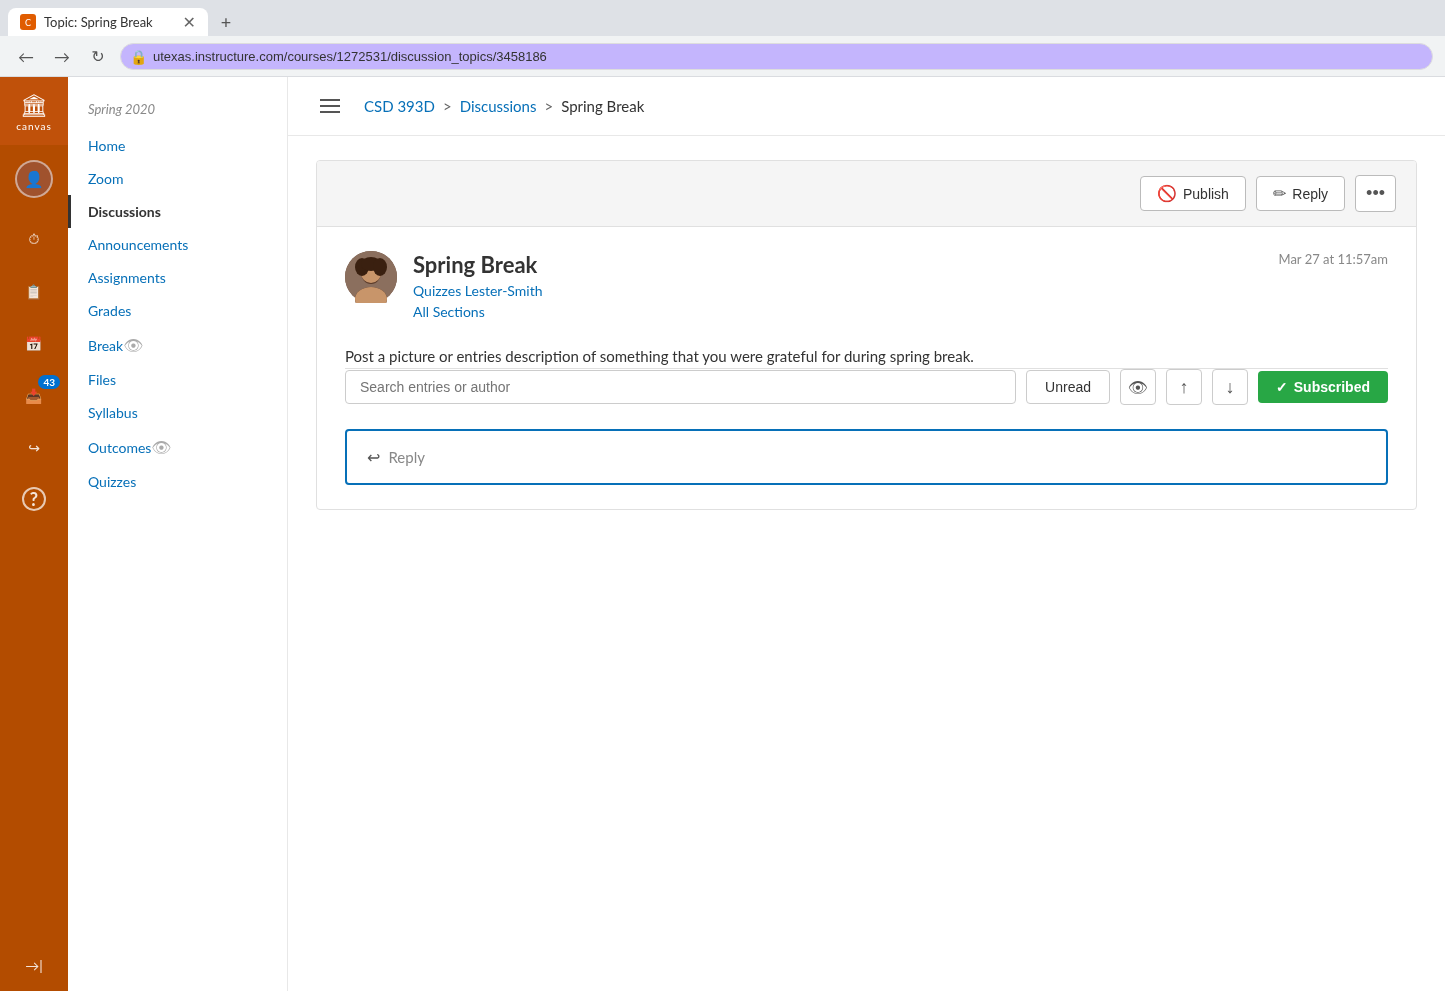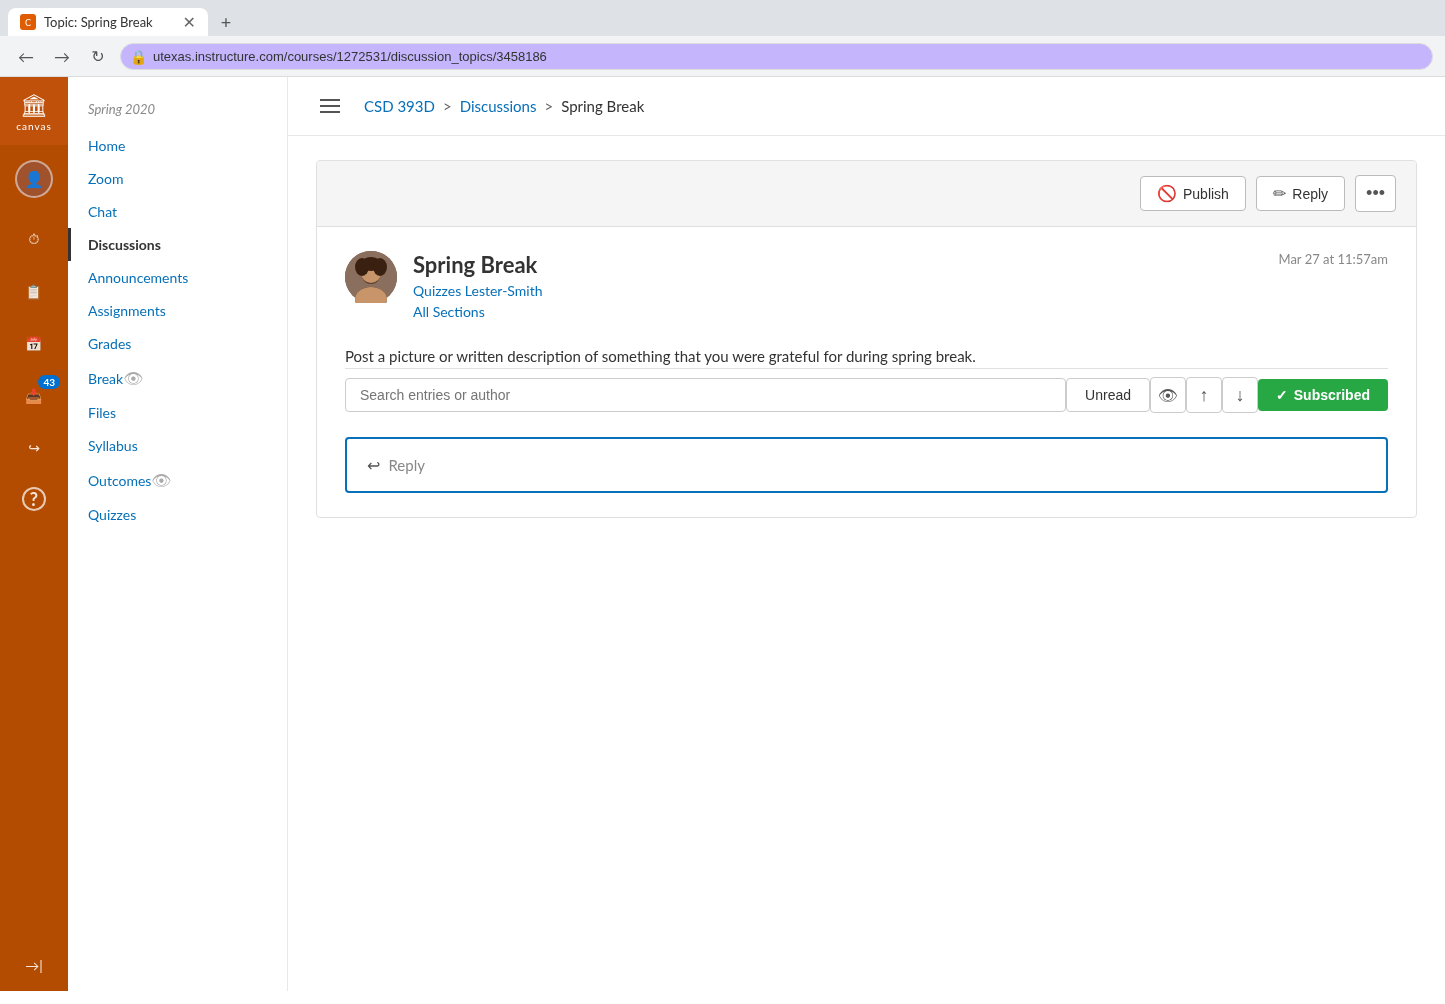--- a/index.html
+++ b/index.html
@@ -64,21 +64,21 @@
     .topic-body { padding: 24px 28px; }
     .topic-meta { display: flex; align-items: flex-start; gap: 16px; margin-bottom: 16px; }
     .topic-avatar-placeholder { width: 52px; height: 52px; border-radius: 50%; background: #6b4c3b; display: flex; align-items: center; justify-content: center; color: white; font-size: 24px; flex-shrink: 0; }
     .topic-title { font-size: 22px; font-weight: bold; color: #333; margin-bottom: 4px; }
     .topic-author { color: #0770b8; font-size: 14px; cursor: pointer; }
     .topic-sections { color: #0770b8; font-size: 14px; cursor: pointer; margin-top: 4px; }
     .topic-date { color: #888; font-size: 13px; white-space: nowrap; }
     .topic-description { font-size: 15px; color: #333; line-height: 1.6; margin-top: 8px; }
 
     
-    .filter-bar { display: flex; align-items: center; padding: 8px 0 0; border-top: 1px solid #e0e0e0; flex-wrap: wrap; }
+    .filter-bar { display: flex; align-items: center; gap: 10px; padding: 0 0 0; border-top: 1px solid #e0e0e0; flex-wrap: wrap; }
     .search-input { flex: 1; min-width: 200px; padding: 8px 14px; border: 1px solid #ccc; border-radius: 4px; font-size: 14px; color: #999; outline: none; }
     .filter-btn { padding: 8px 18px; border: 1px solid #ccc; border-radius: 4px; background: #fff; cursor: pointer; font-size: 14px; color: #333; }
     .icon-btn { width: 36px; height: 36px; border: 1px solid #ccc; border-radius: 4px; background: #fff; cursor: pointer; display: flex; align-items: center; justify-content: center; font-size: 16px; color: #555; }
     .subscribed-btn { display: flex; align-items: center; gap: 6px; padding: 8px 18px; background: #28a745; color: white; border: none; border-radius: 4px; cursor: pointer; font-size: 14px; font-weight: bold; margin-left: auto; }
 
     
     .reply-box { border: 2px solid #0770b8; border-radius: 4px; padding: 16px 20px; margin-top: 0; display: flex; align-items: center; gap: 8px; color: #888; font-size: 15px; cursor: text; }
     .reply-box .reply-icon { color: #555; font-size: 16px; }
   </style>
 </head>
@@ -140,23 +140,20 @@
     </div>
   </div>
 
   <div class="course-sidebar">
     <div class="course-term">Spring 2020</div>
     <a class="course-nav-item">
       <span>Home</span>
     </a>
     <a class="course-nav-item">
       <span>Zoom</span>
-    </a>
-    <a class="course-nav-item">
-      <span>Chat</span>
     </a>
     <a class="course-nav-item active">
       <span>Discussions</span>
     </a>
     <a class="course-nav-item">
       <span>Announcements</span>
     </a>
     <a class="course-nav-item">
       <span>Assignments</span>
     </a>
@@ -231,21 +228,21 @@
                 </svg>
               </div>
               <div>
                 <div class="topic-title">Spring Break</div>
                 <div class="topic-author">Quizzes Lester-Smith</div>
                 <div class="topic-sections">All Sections</div>
               </div>
             </div>
             <div class="topic-date">Mar 27 at 11:57am</div>
           </div>
-          <div class="topic-description">Post a picture or written description of something that you were grateful for during spring break.</div>
+          <div class="topic-description">Post a picture or entries description of something that you were grateful for during spring break.</div>
 
           <div class="filter-bar">
             <input class="search-input" type="text" placeholder="Search entries or author" style="">
             <button class="filter-btn">Unread</button>
             <button class="icon-btn">
               <span>👁</span>
             </button>
             <button class="icon-btn">
               <span style="font-size:18px;">↑</span>
             </button>

